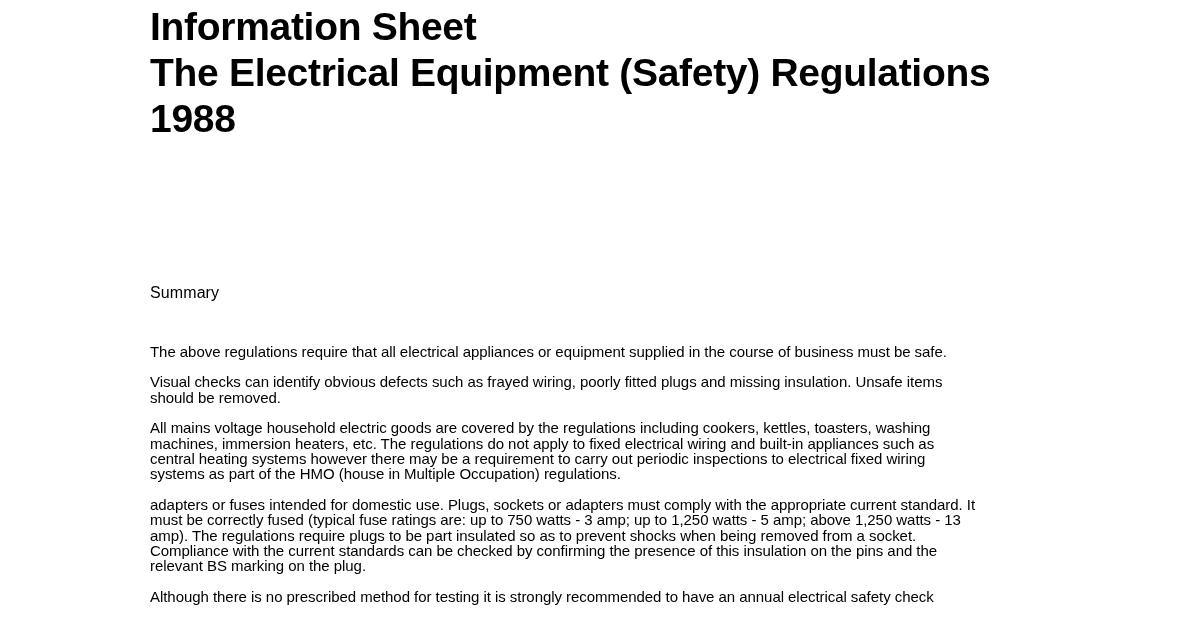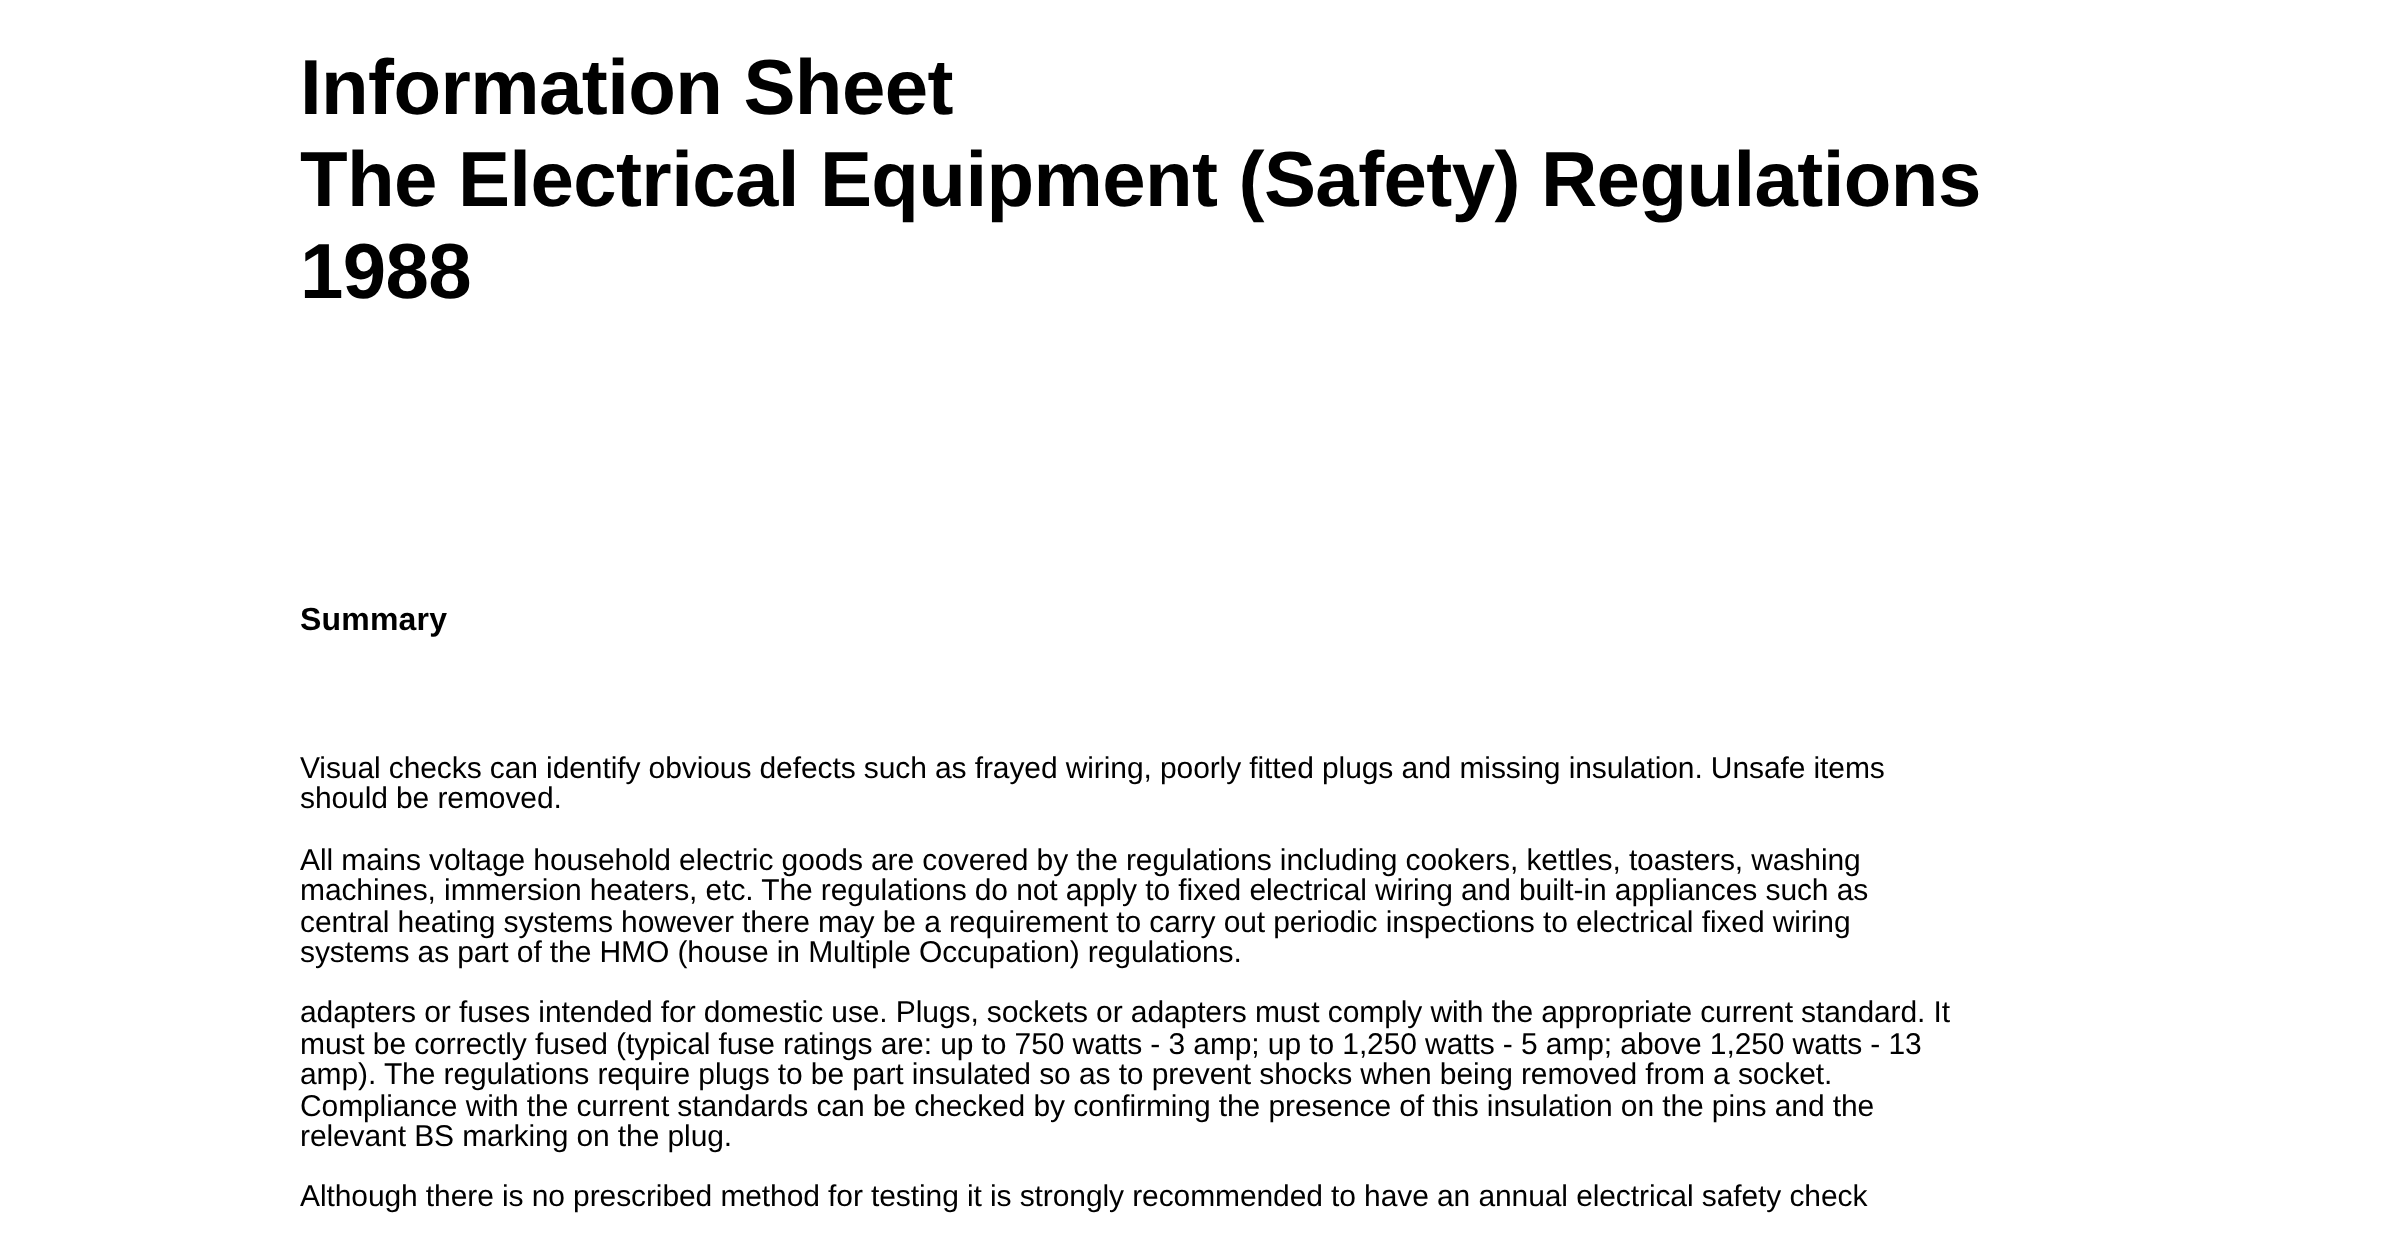--- a/index.html
+++ b/index.html
@@ -33,32 +33,32 @@
     width: 890px;
   }
 
   
   .doc-title {
     font-size: 39px;
     font-weight: bold;
     line-height: 46px;
     letter-spacing: -0.3px;
     margin: 0;
-    padding-top: 22px;
+    padding-top: 4px;
     color: #000000;
   }
   .doc-title .title-line {
     display: block;
     white-space: nowrap;
   }
 
   
   .section-heading {
     font-size: 16px;
-    font-weight: bold;
+    font-weight: normal;
     line-height: 20px;
     margin: 0;
     padding-top: 141px;
     letter-spacing: 0.1px;
   }
 
   
   .body-copy {
     padding-top: 41px;
     font-size: 15px;
@@ -88,20 +88,21 @@
       <span class="title-line">Information Sheet</span>
       <span class="title-line">The Electrical Equipment (Safety) Regulations</span>
       <span class="title-line">1988</span>
     </h1>
 
     <h2 class="section-heading">Summary</h2>
 
     <div class="body-copy">
 
       <p class="para">
+        <span class="ln">The above regulations require that all electrical appliances or equipment supplied in the course of business must be safe.</span>
       </p>
 
       <p class="para">
         <span class="ln">Visual checks can identify obvious defects such as frayed wiring, poorly fitted plugs and missing insulation. Unsafe items</span>
         <span class="ln">should be removed.</span>
       </p>
 
       <p class="para">
         <span class="ln">All mains voltage household electric goods are covered by the regulations including cookers, kettles, toasters, washing</span>
         <span class="ln">machines, immersion heaters, etc. The regulations do not apply to fixed electrical wiring and built-in appliances such as</span>

